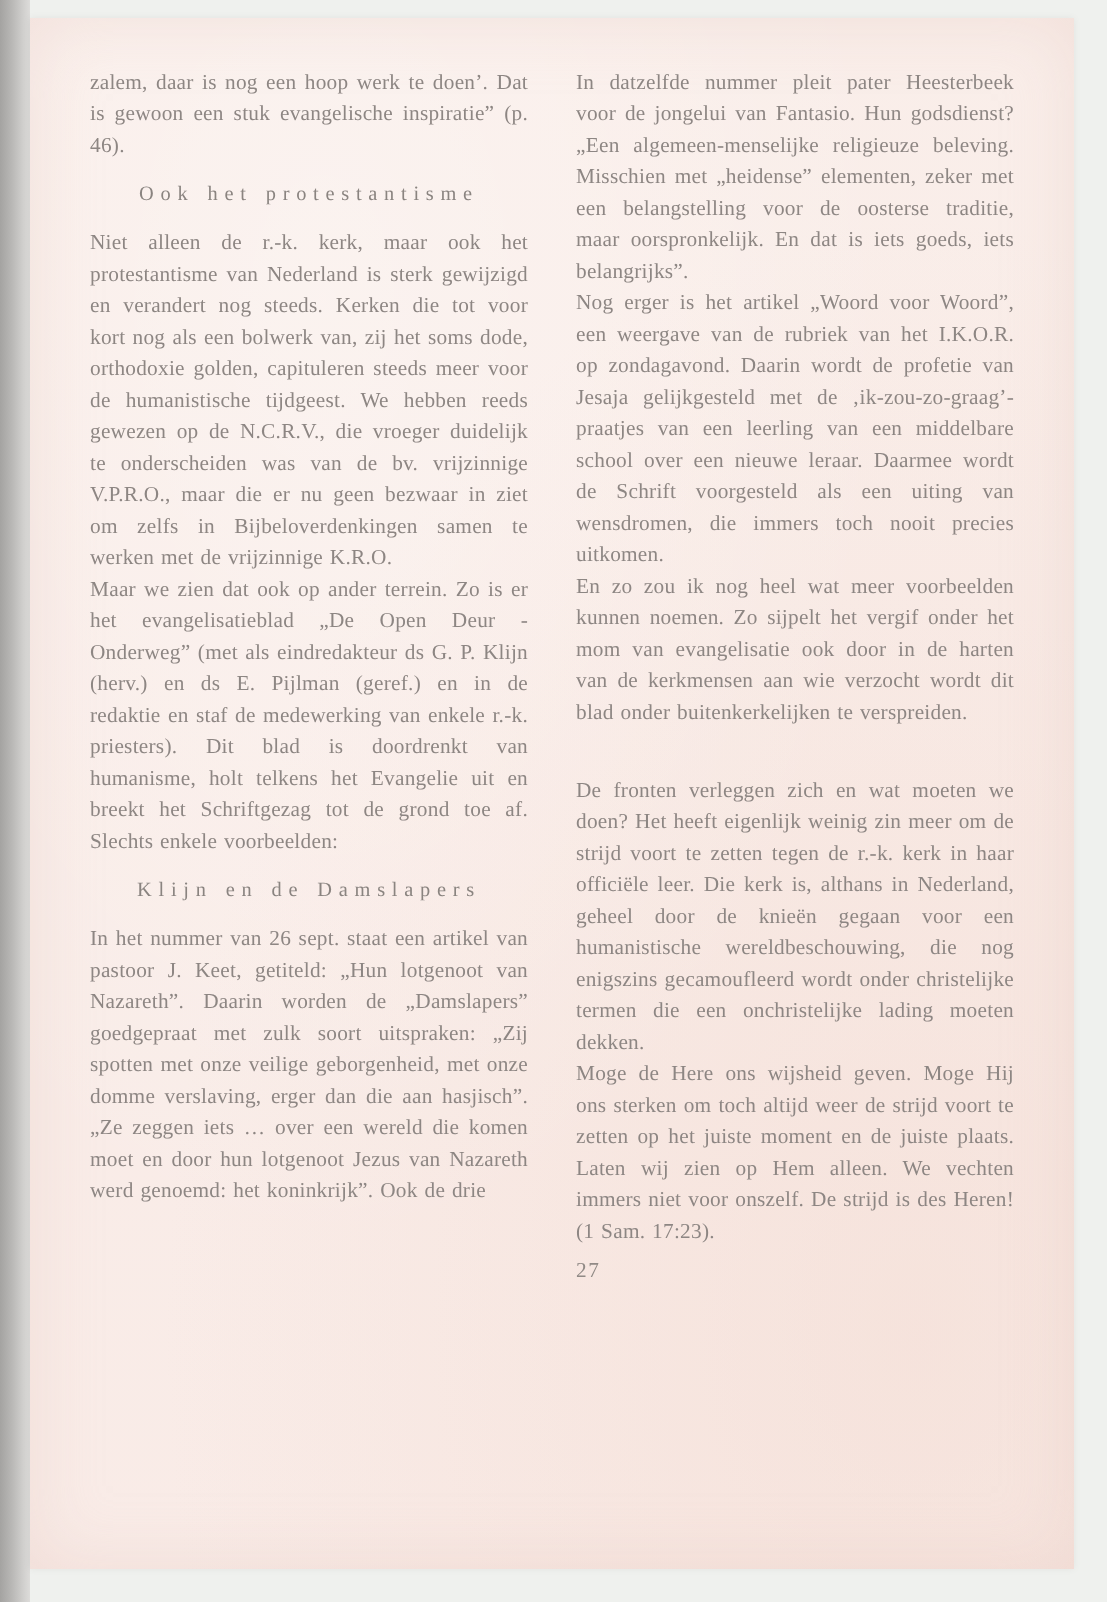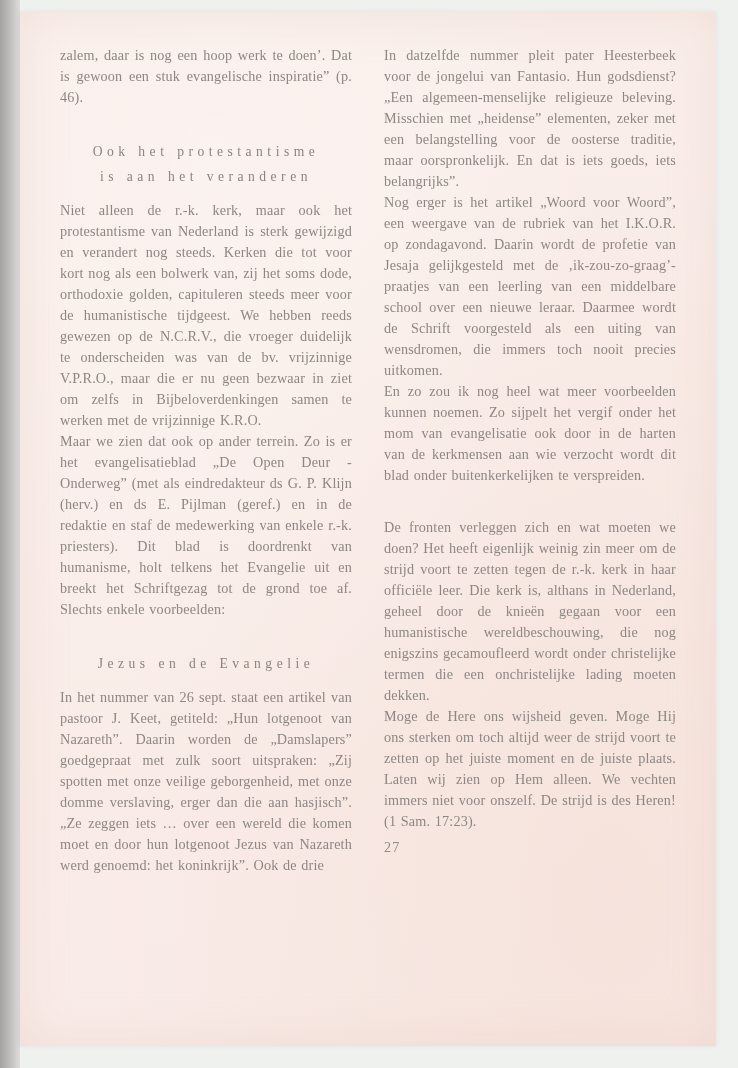--- a/index.html
+++ b/index.html
@@ -48,21 +48,21 @@
     word-spacing: 0.06em;
   }
   .col p { margin: 0; }
   .heading {
     font-size: 13.6px;
     font-weight: normal;
     color: #8a8480;
     text-align: center;
     letter-spacing: 0.33em;
     line-height: 25px;
-    margin: 31px 0 11px 0;
+    margin: 8px 0 11px 0;
   }
   .heading .hline { display: block; }
   .gap-before { margin-top: 31px !important; }
   .page-number {
     padding-right: 38px;
     margin-top: 5px;
     letter-spacing: 0.08em;
     color: #918a86;
   }
 </style>
@@ -71,25 +71,24 @@
 
 <div class="book-edge"></div>
 
 <div class="page">
   <div class="content">
 
     <div class="col">
       <p>zalem, daar is nog een hoop werk te doen’. Dat is gewoon een stuk evangelische inspiratie” (p. 46).</p>
       <h2 class="heading">
         <span class="hline">Ook het protestantisme</span>
-        <span class="hline">is aan het veranderen</span>
       </h2>
       <p>Niet alleen de r.-k. kerk, maar ook het protestantisme van Nederland is sterk gewijzigd en verandert nog steeds. Kerken die tot voor kort nog als een bolwerk van, zij het soms dode, orthodoxie golden, capituleren steeds meer voor de humanistische tijdgeest. We hebben reeds gewezen op de N.C.R.V., die vroeger duidelijk te onderscheiden was van de bv. vrijzinnige V.P.R.O., maar die er nu geen bezwaar in ziet om zelfs in Bijbeloverdenkingen samen te werken met de vrijzinnige K.R.O.</p>
       <p>Maar we zien dat ook op ander terrein. Zo is er het evangelisatieblad „De Open Deur - Onderweg” (met als eindredakteur ds G. P. Klijn (herv.) en ds E. Pijlman (geref.) en in de redaktie en staf de medewerking van enkele r.-k. priesters). Dit blad is doordrenkt van humanisme, holt telkens het Evangelie uit en breekt het Schriftgezag tot de grond toe af. Slechts enkele voorbeelden:</p>
-      <h2 class="heading">Jezus en de Evangelie</h2>
+      <h2 class="heading">Klijn en de Damslapers</h2>
       <p>In het nummer van 26 sept. staat een artikel van pastoor J. Keet, getiteld: „Hun lotgenoot van Nazareth”. Daarin worden de „Damslapers” goedgepraat met zulk soort uitspraken: „Zij spotten met onze veilige geborgenheid, met onze domme verslaving, erger dan die aan hasjisch”. „Ze zeggen iets … over een wereld die komen moet en door hun lotgenoot Jezus van Nazareth werd genoemd: het koninkrijk”. Ook de drie</p>
     </div>
 
     <div class="col">
       <p>In datzelfde nummer pleit pater Heesterbeek voor de jongelui van Fantasio. Hun godsdienst? „Een algemeen-menselijke religieuze beleving. Misschien met „heidense” elementen, zeker met een belangstelling voor de oosterse traditie, maar oorspronkelijk. En dat is iets goeds, iets belangrijks”.</p>
       <p>Nog erger is het artikel „Woord voor Woord”, een weergave van de rubriek van het I.K.O.R. op zondagavond. Daarin wordt de profetie van Jesaja gelijkgesteld met de ‚ik-zou-zo-graag’-praatjes van een leerling van een middelbare school over een nieuwe leraar. Daarmee wordt de Schrift voorgesteld als een uiting van wensdromen, die immers toch nooit precies uitkomen.</p>
       <p>En zo zou ik nog heel wat meer voorbeelden kunnen noemen. Zo sijpelt het vergif onder het mom van evangelisatie ook door in de harten van de kerkmensen aan wie verzocht wordt dit blad onder buitenkerkelijken te verspreiden.</p>
       <p class="gap-before">De fronten verleggen zich en wat moeten we doen? Het heeft eigenlijk weinig zin meer om de strijd voort te zetten tegen de r.-k. kerk in haar officiële leer. Die kerk is, althans in Nederland, geheel door de knieën gegaan voor een humanistische wereldbeschouwing, die nog enigszins gecamoufleerd wordt onder christelijke termen die een onchristelijke lading moeten dekken.</p>
       <p>Moge de Here ons wijsheid geven. Moge Hij ons sterken om toch altijd weer de strijd voort te zetten op het juiste moment en de juiste plaats. Laten wij zien op Hem alleen. We vechten immers niet voor onszelf. De strijd is des Heren! (1 Sam. 17:23).</p>
       <div class="page-number">27</div>

